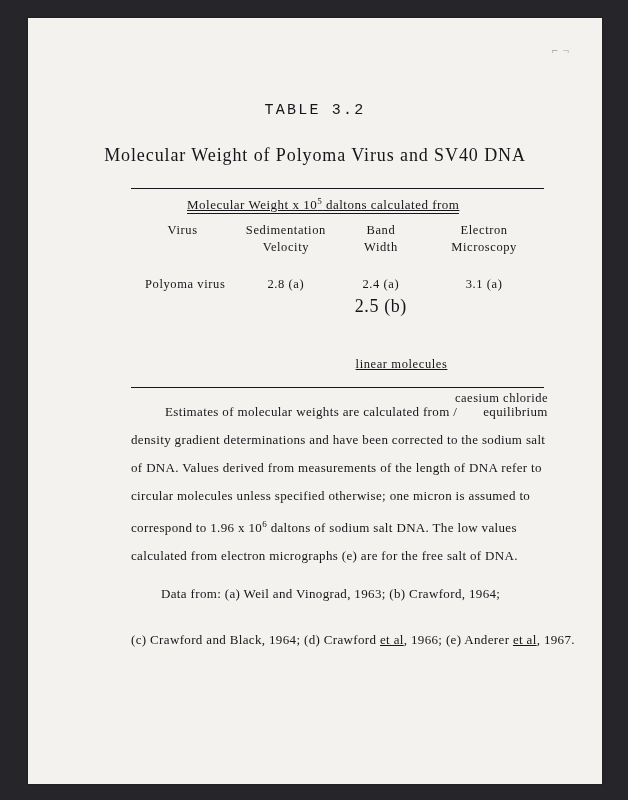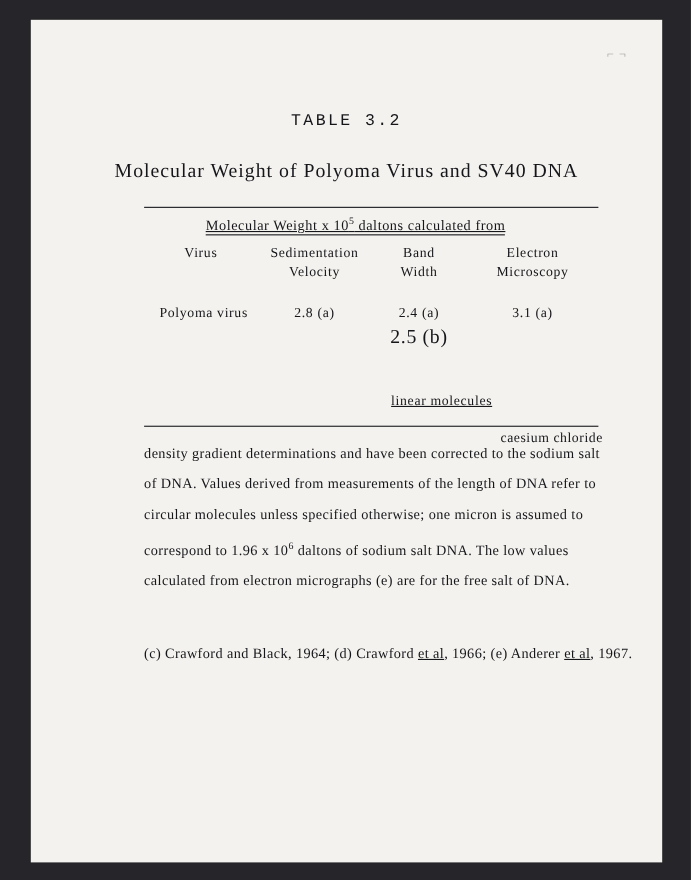--- a/index.html
+++ b/index.html
@@ -265,26 +265,28 @@
           </tbody>
         </table>
       </div>
 
       <div class="linear">
         <div>linear molecules</div>
       </div>
 
       <div class="note">
         <span class="interlinear">caesium chloride</span>
+        <p class="indent"><span>Estimates of molecular weights are calculated from  /</span><span class="gap"></span><span>equilibrium</span></p>
         <p>density gradient determinations and have been corrected to the sodium salt</p>
         <p>of DNA.   Values derived from measurements of the length of DNA refer to</p>
         <p>circular molecules unless specified otherwise;  one micron is assumed to</p>
         <p><span>correspond to 1.96 x 10</span><sup>6</sup><span> daltons of sodium salt DNA.   The low values</span></p>
         <p>calculated from electron micrographs (e) are for the free salt of DNA.</p>
       </div>
 
       <div class="refs">
+        <p class="l1">Data from:  (a)  Weil and Vinograd,  1963;  (b)  Crawford,  1964;</p>
         <p><span>(c)  Crawford and Black,  1964;  (d)  Crawford </span><span class="u">et al</span><span>,  1966;  (e)  Anderer </span><span class="u">et al</span><span>,  1967.</span></p>
       </div>
 
     </div>
   </div>
 </div>
 
 </body></html>

